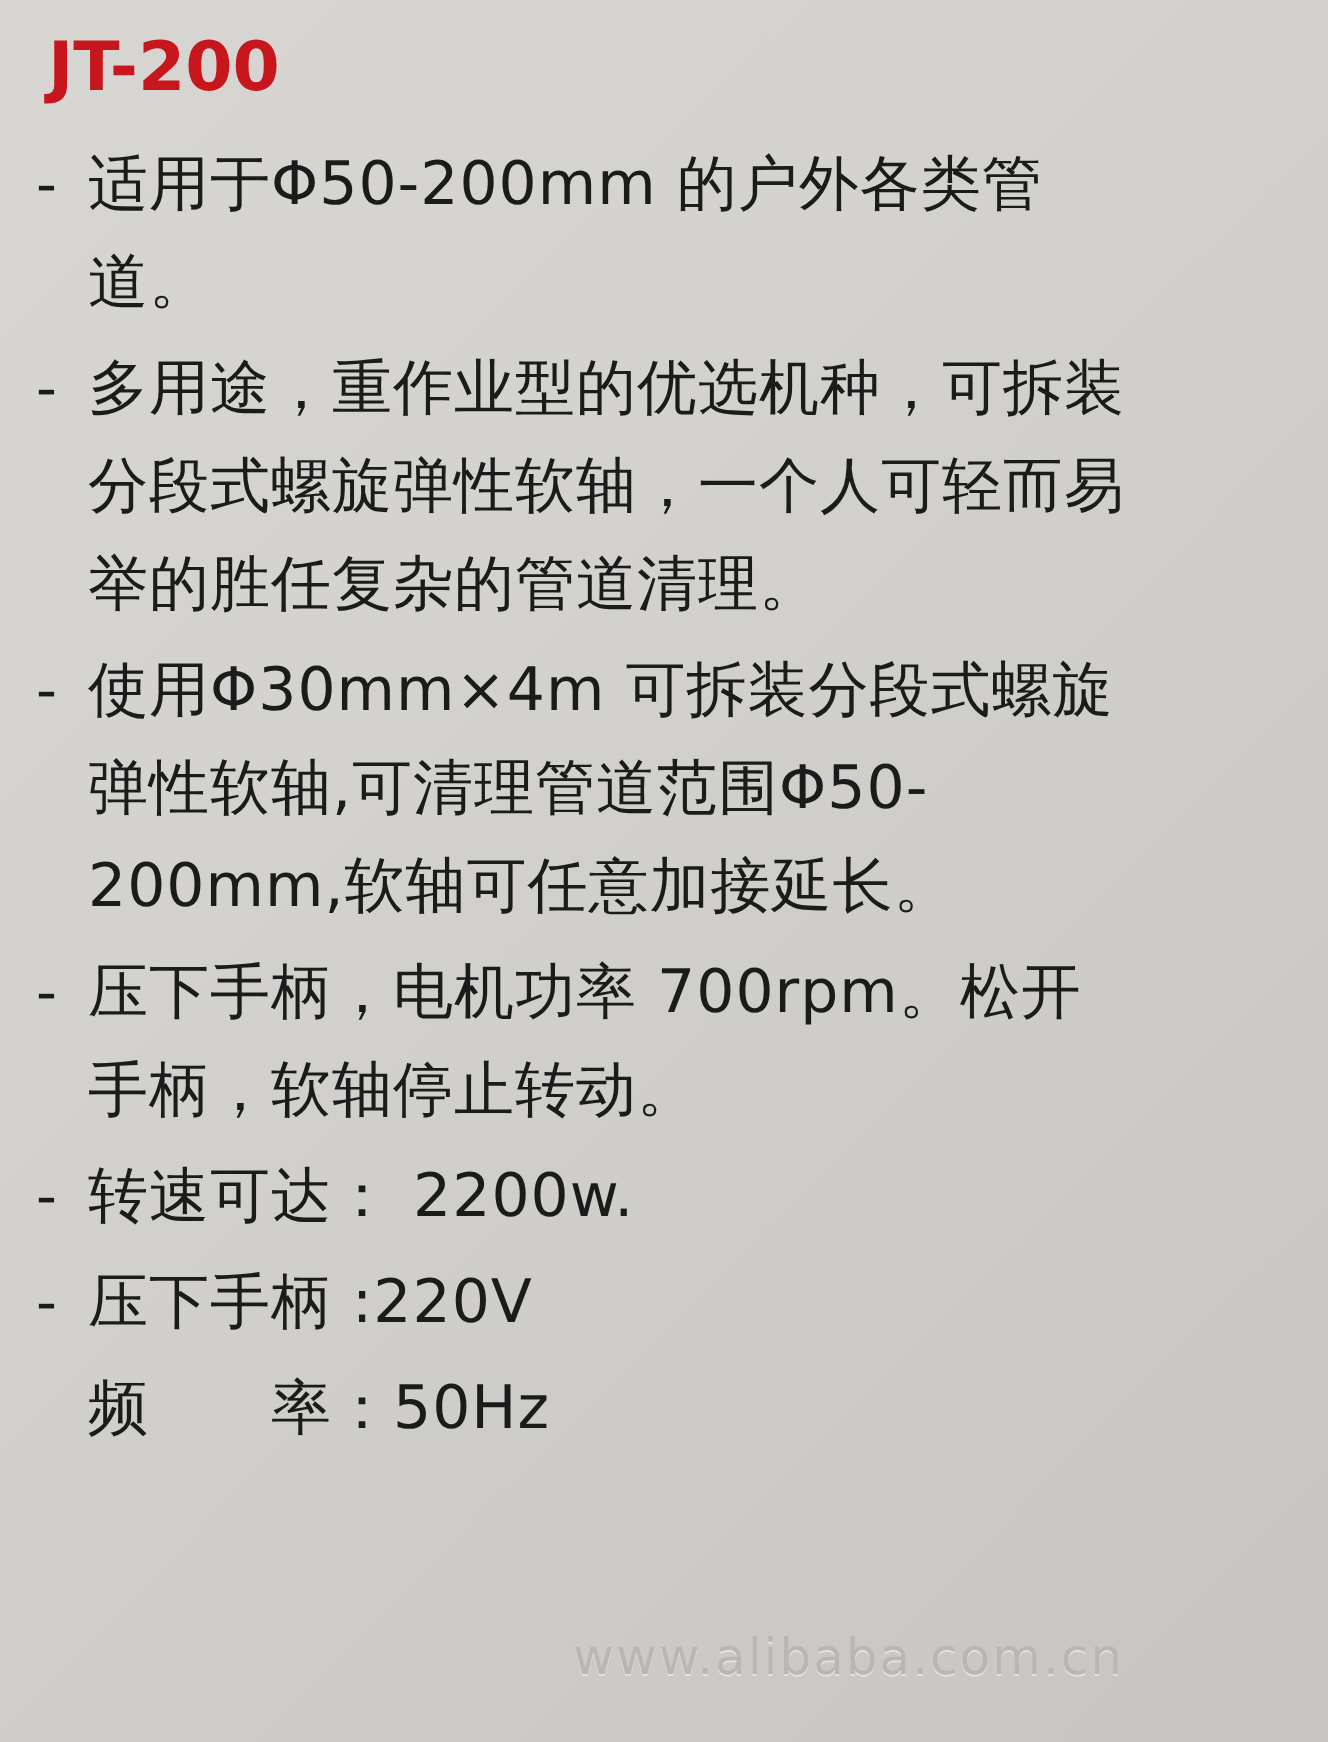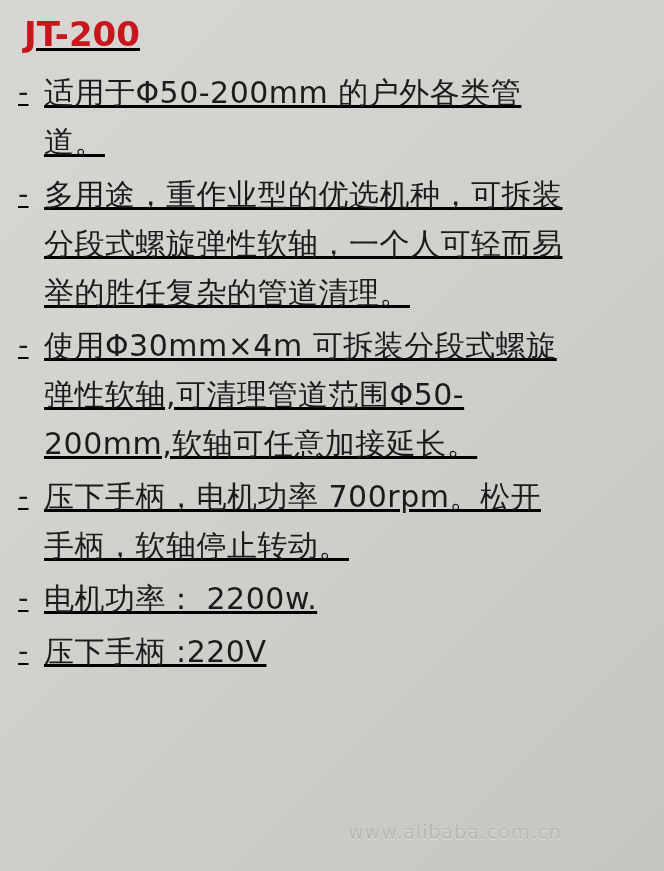--- a/index.html
+++ b/index.html
@@ -13,21 +13,20 @@
     font-family: "DejaVu Sans", "Liberation Sans", sans-serif;
     overflow: hidden;
     position: relative;
   }
   .page {
     position: relative;
     width: 584px;
     height: 871px;
     box-sizing: border-box;
     padding: 14px 18px 0 18px;
-    text-decoration: underline;
   }
   .title {
     color: #c8161d;
     font-family: "DejaVu Sans", "Liberation Sans", sans-serif;
     font-size: 34px;
     font-weight: bold;
     letter-spacing: 0px;
     line-height: 40px;
     margin: 0 0 14px 6px;
   }
@@ -55,21 +54,21 @@
   .btext {
     flex: 1 1 auto;
     letter-spacing: 0.5px;
   }
   .watermark {
     position: absolute;
     right: 22px;
     bottom: 28px;
     color: #b9b7b4;
     font-family: "DejaVu Sans", "Liberation Sans", sans-serif;
-    font-size: 19px;
+    font-size: 25px;
     letter-spacing: 1px;
     text-shadow: 0 1px 0 rgba(255,255,255,0.45);
     user-select: none;
   }
   .spec-line {
     white-space: pre;
   }
 </style>
 </head>
 <body>
@@ -90,23 +89,27 @@
     <li class="bullet">
       <span class="dash">-</span>
       <span class="btext">使用Φ30mm×4m 可拆装分段式螺旋弹性软轴,可清理管道范围Φ50-200mm,软轴可任意加接延长。</span>
     </li>
     <li class="bullet">
       <span class="dash">-</span>
       <span class="btext">压下手柄，电机功率 700rpm。松开手柄，软轴停止转动。</span>
     </li>
     <li class="bullet">
       <span class="dash">-</span>
-      <span class="btext">电机功率： 2200w.</span>
+      <span class="btext">转速可达： 2200w.</span>
     </li>
     <li class="bullet">
       <span class="dash">-</span>
       <span class="btext">压下手柄 :220V</span>
+    </li>
+    <li class="bullet">
+      <span class="dash"></span>
+      <span class="btext spec-line">频　　率：50Hz</span>
     </li>
   </ul>
 
   <div class="watermark">www.alibaba.com.cn</div>
 
 </div>
 
 </body></html>

